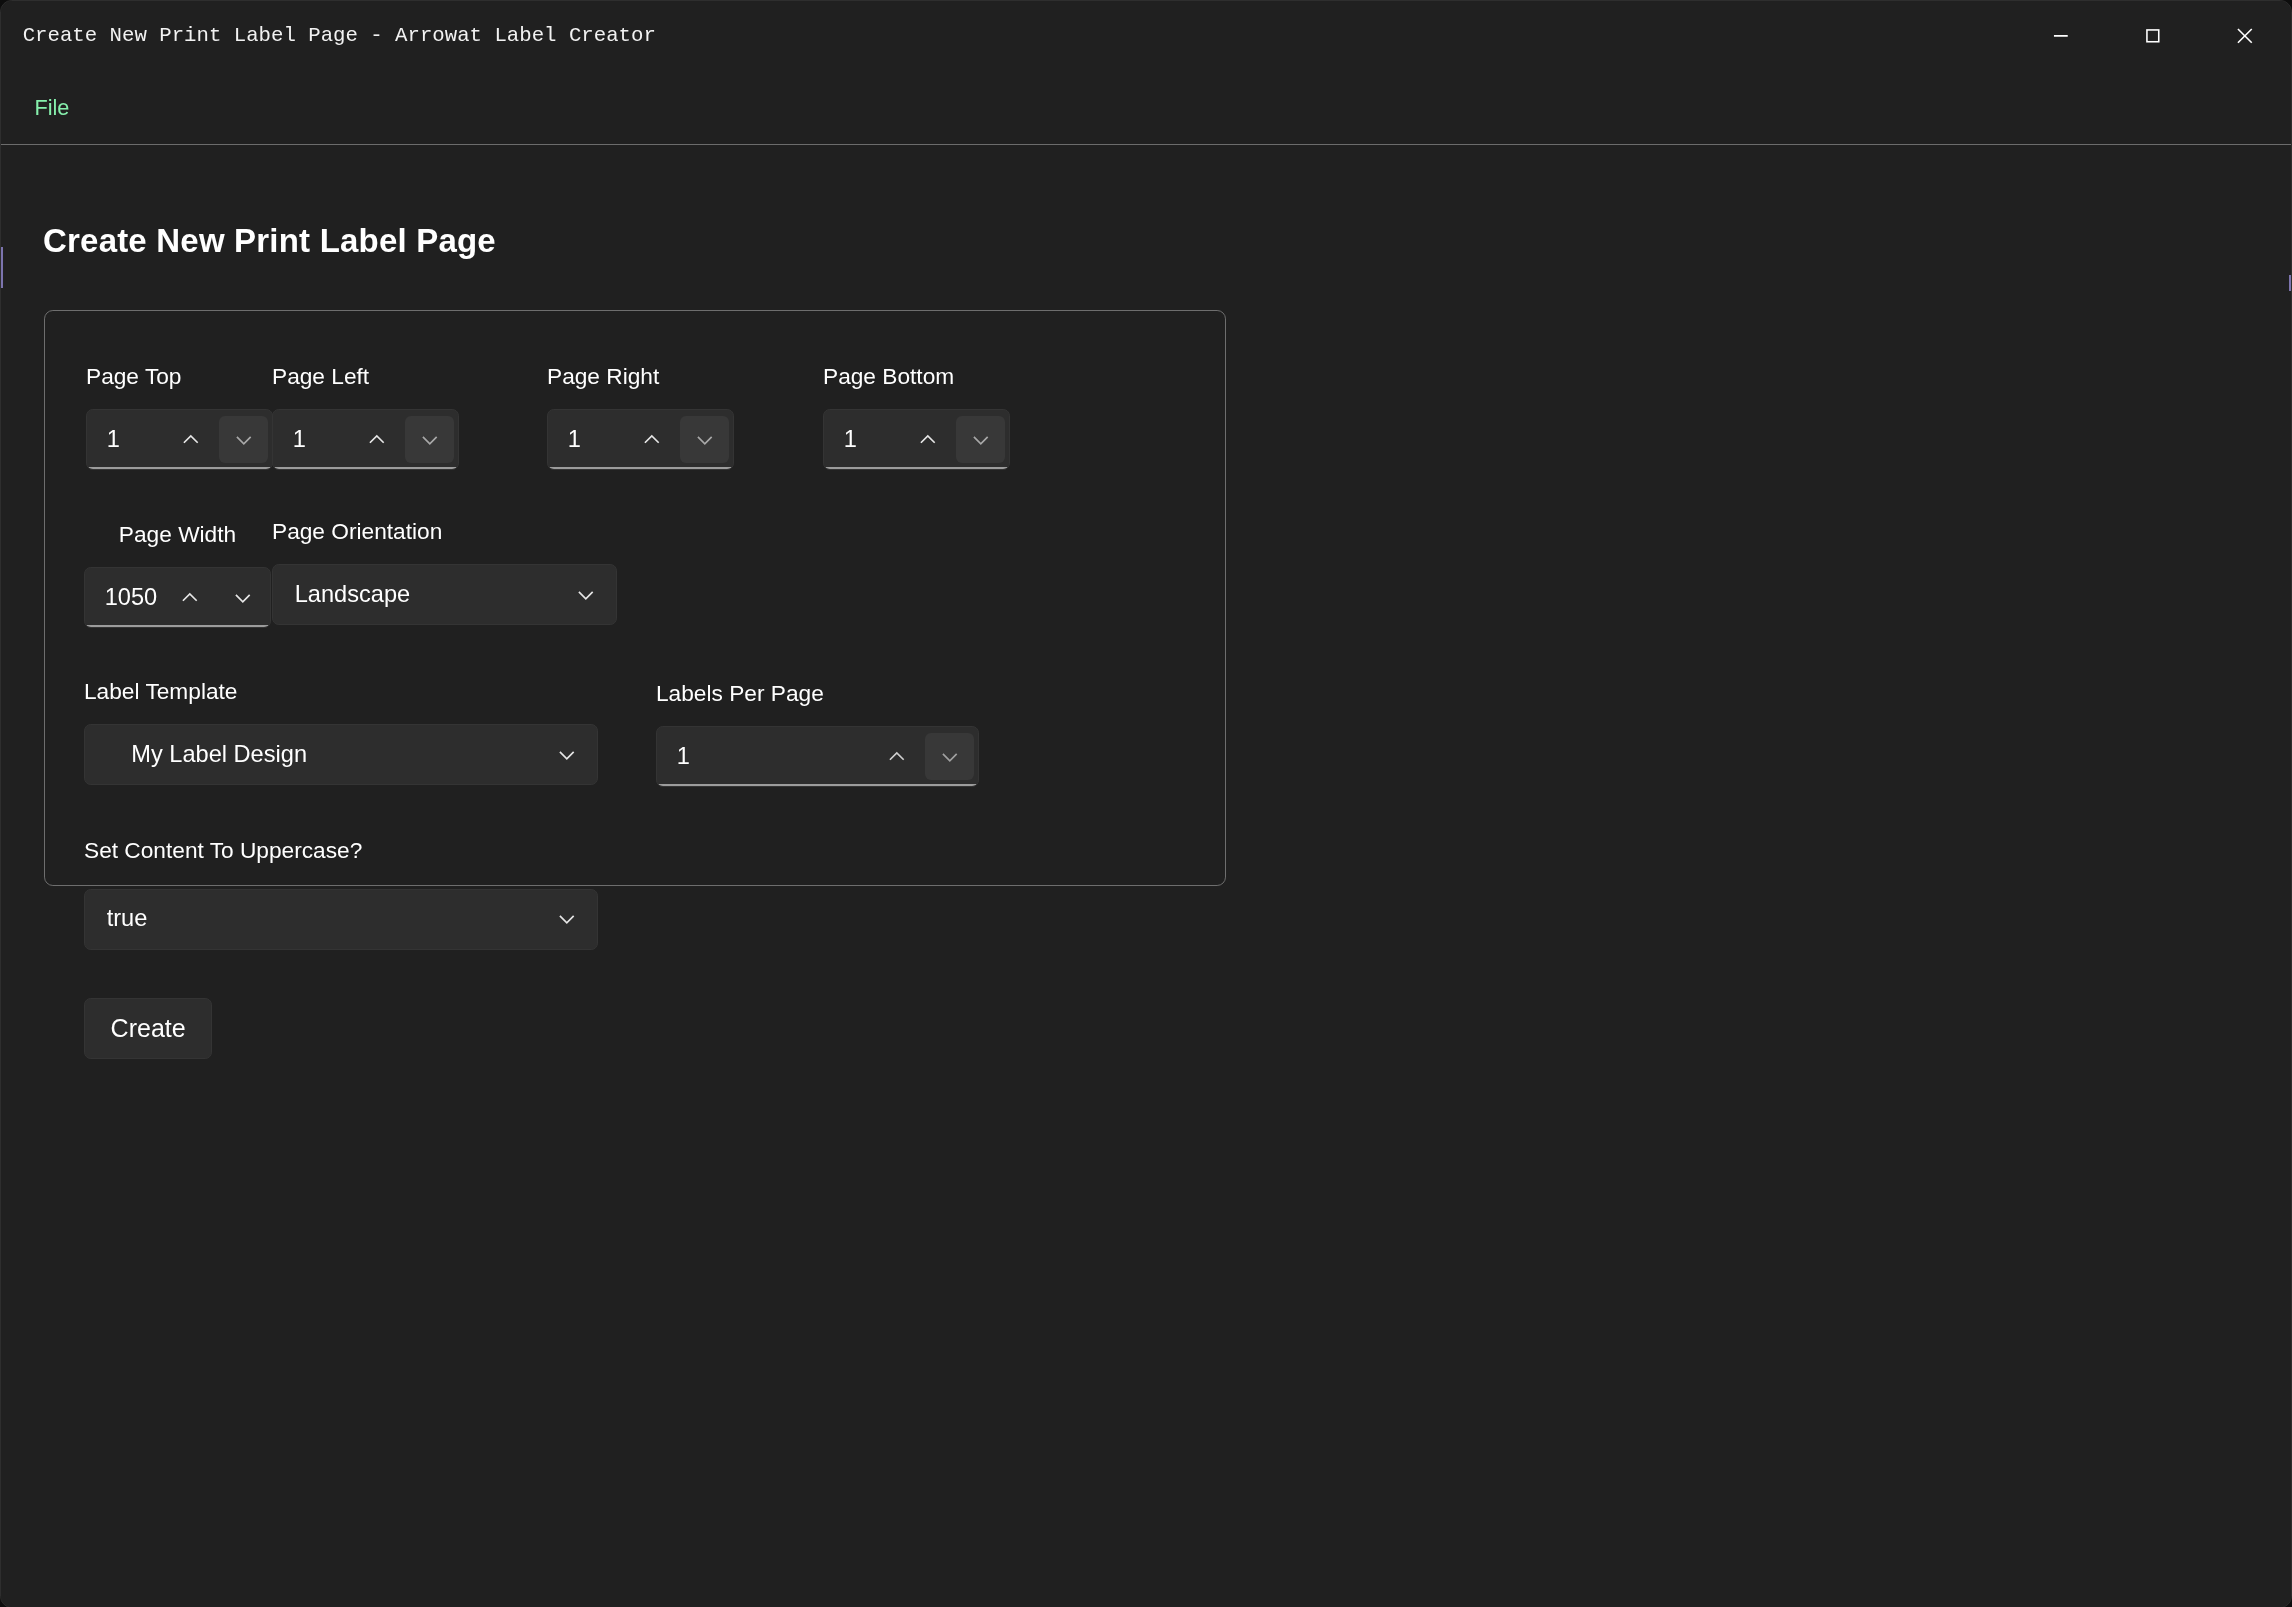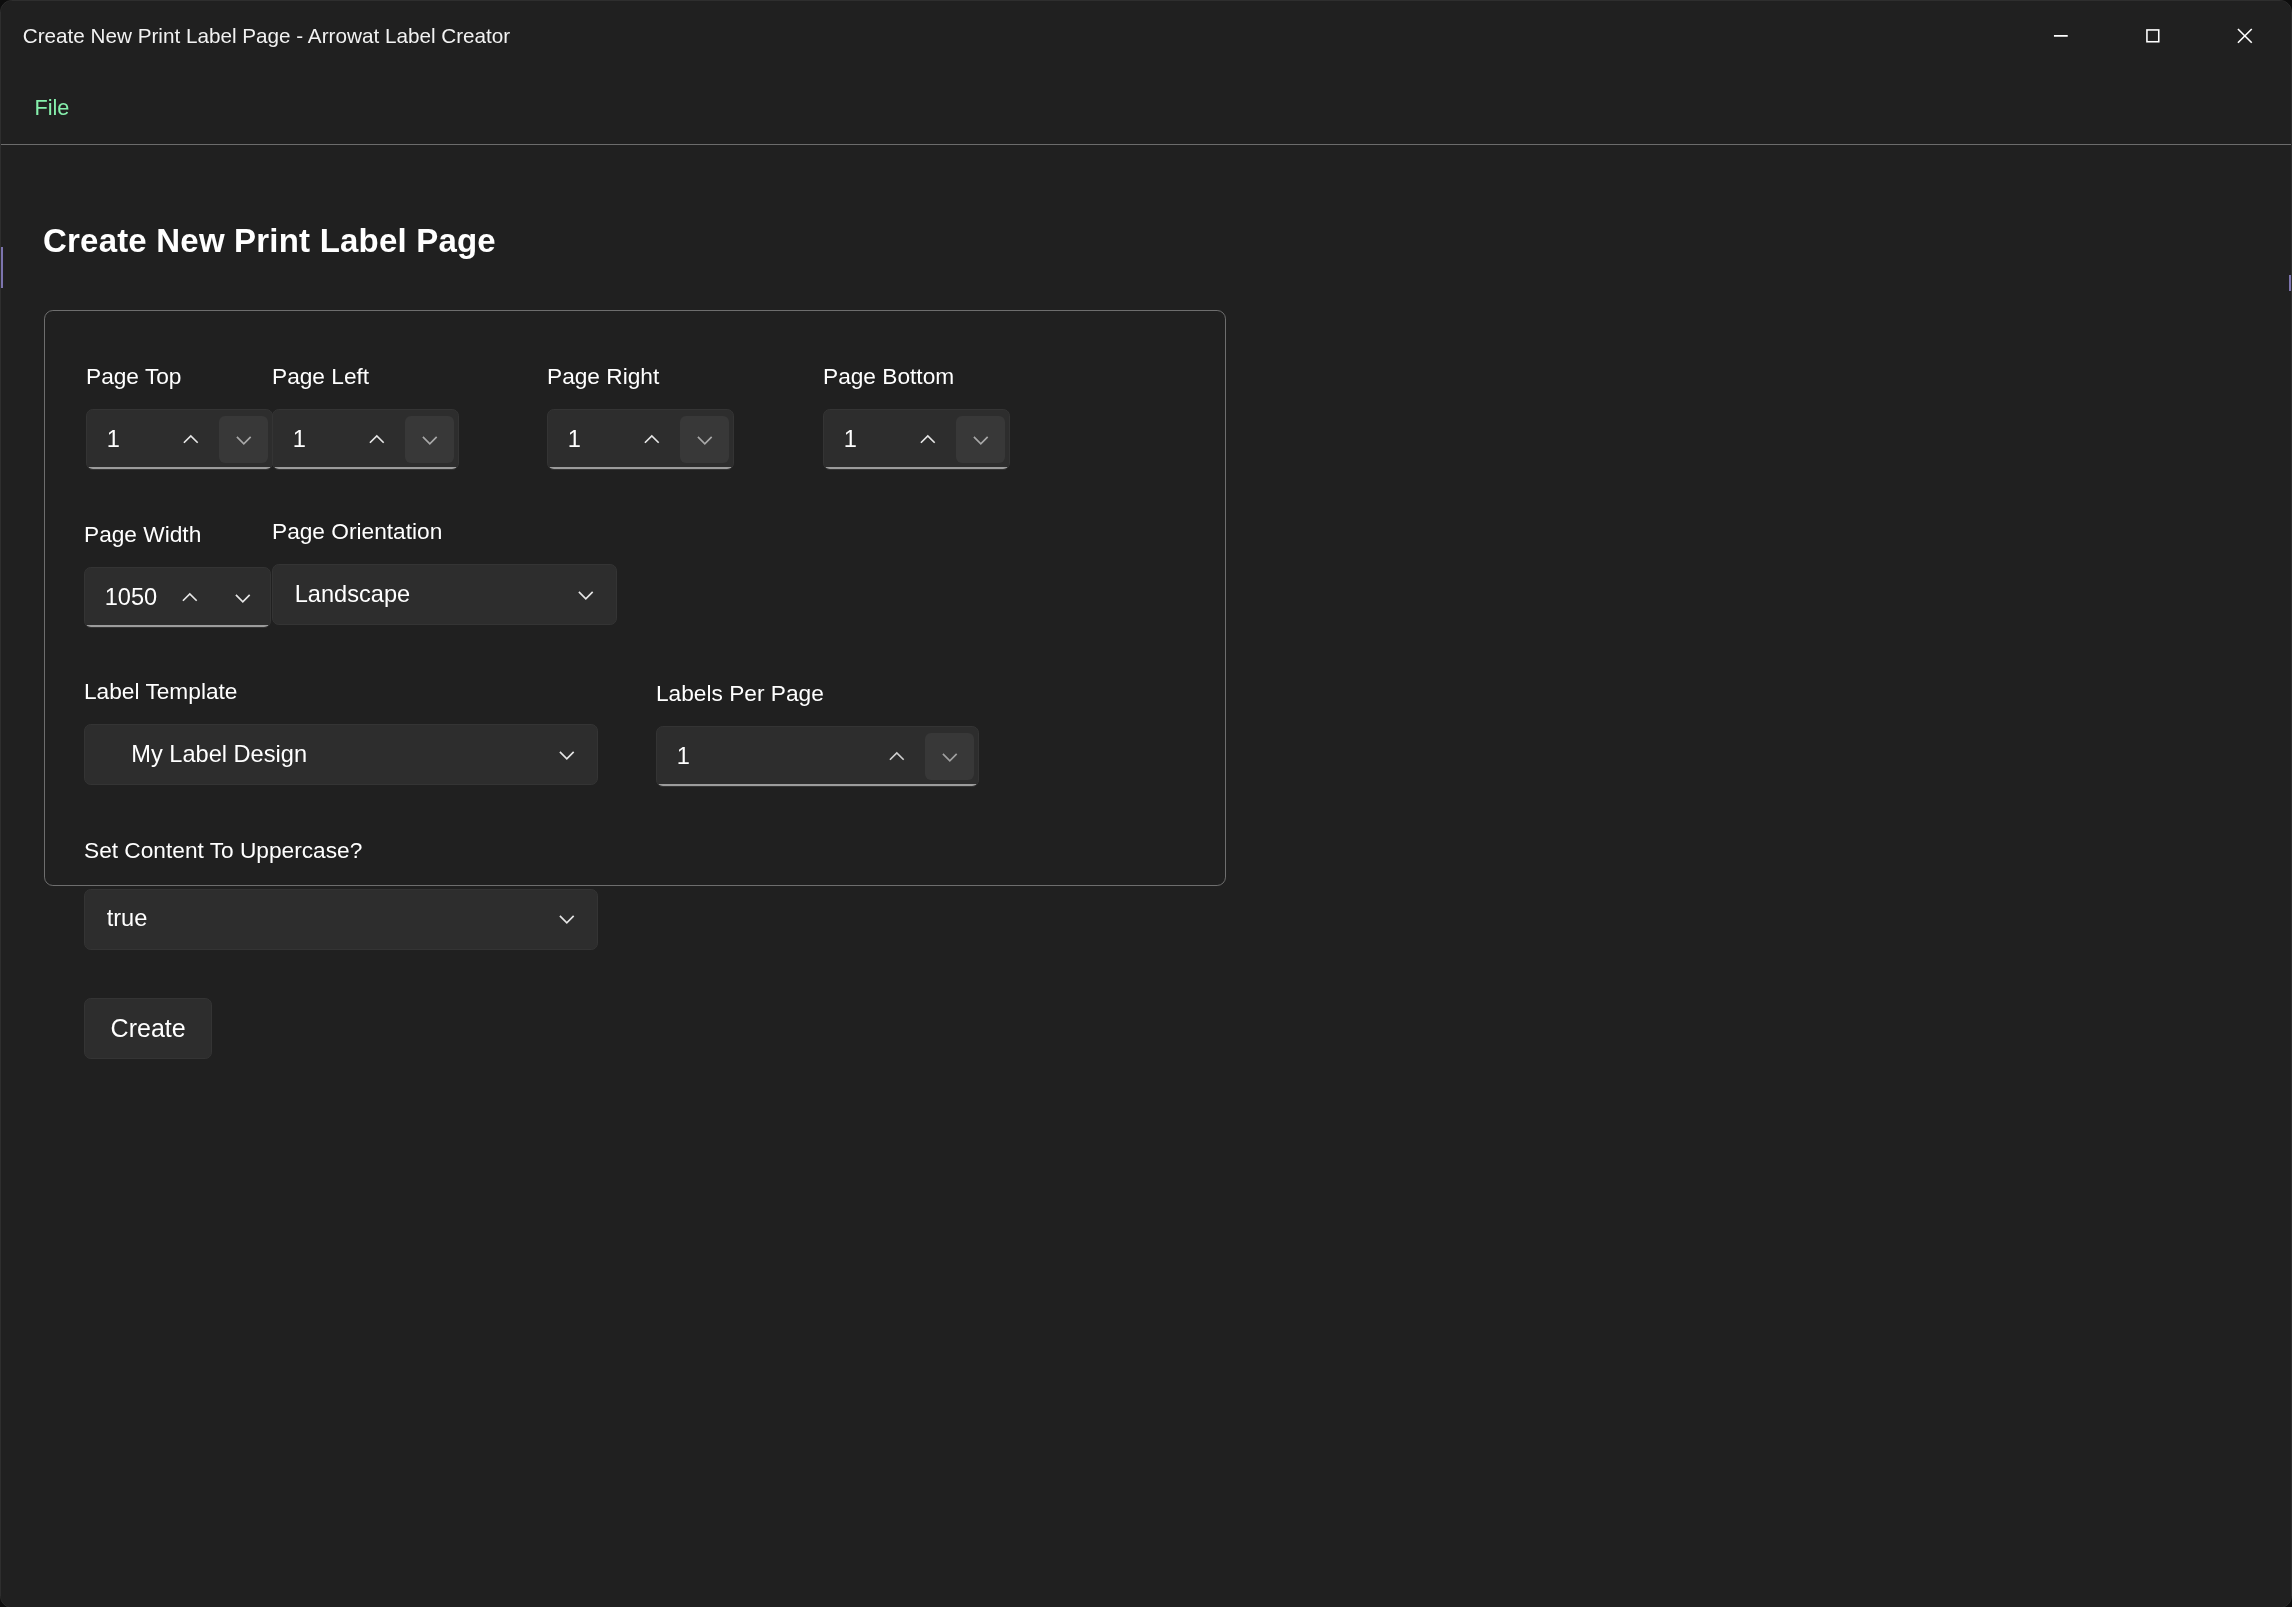--- a/index.html
+++ b/index.html
@@ -36,20 +36,21 @@
     background: #8d84c8;
     opacity: .85;
   }
   .accent-edge.right { left: auto; right: 0; top: 274px; height: 15.8px; }
 
   
   .titlebar {
     position: relative;
     height: 69px;
     background: #202020;
+    font-family: Liberation Mono, monospace;
   }
   .titlebar-title {
     position: absolute;
     left: 21.7px; top: 0;
     height: 69px;
     line-height: 69px;
     font-size: 20.7px;
     color: #f2f2f2;
     white-space: nowrap;
   }
@@ -342,21 +343,21 @@
           <span class="nb-btn hover">
             <span>
               <svg width="25.6" height="25.6" viewBox="0 0 26 26">
                   <polyline points="6,10 13,17 20,10" fill="none" stroke="#a8a8a8" stroke-width="1.7"></polyline>
                 </svg>
             </span>
           </span>
         </div>
       </div>
 
-      <div class="field" style="left:39px; top:212px; width:187px;">
+      <div class="field" style="left:39px; top:212px; width:187px;text-align:center;">
         <span class="field-label">Page Width</span>
         <div class="numberbox underline" style="margin-top:21.7px; width:187px;">
           <span class="nb-value" style="flex:0 0 auto; padding-right:7.9px;">1050</span>
           <span style="flex:1"></span>
           <span class="nb-btn">
             <span>
               <svg width="25.6" height="25.6" viewBox="0 0 26 26">
                   <polyline points="6,16 13,9 20,16" fill="none" stroke="#e6e6e6" stroke-width="1.7"></polyline>
                 </svg>
             </span>

